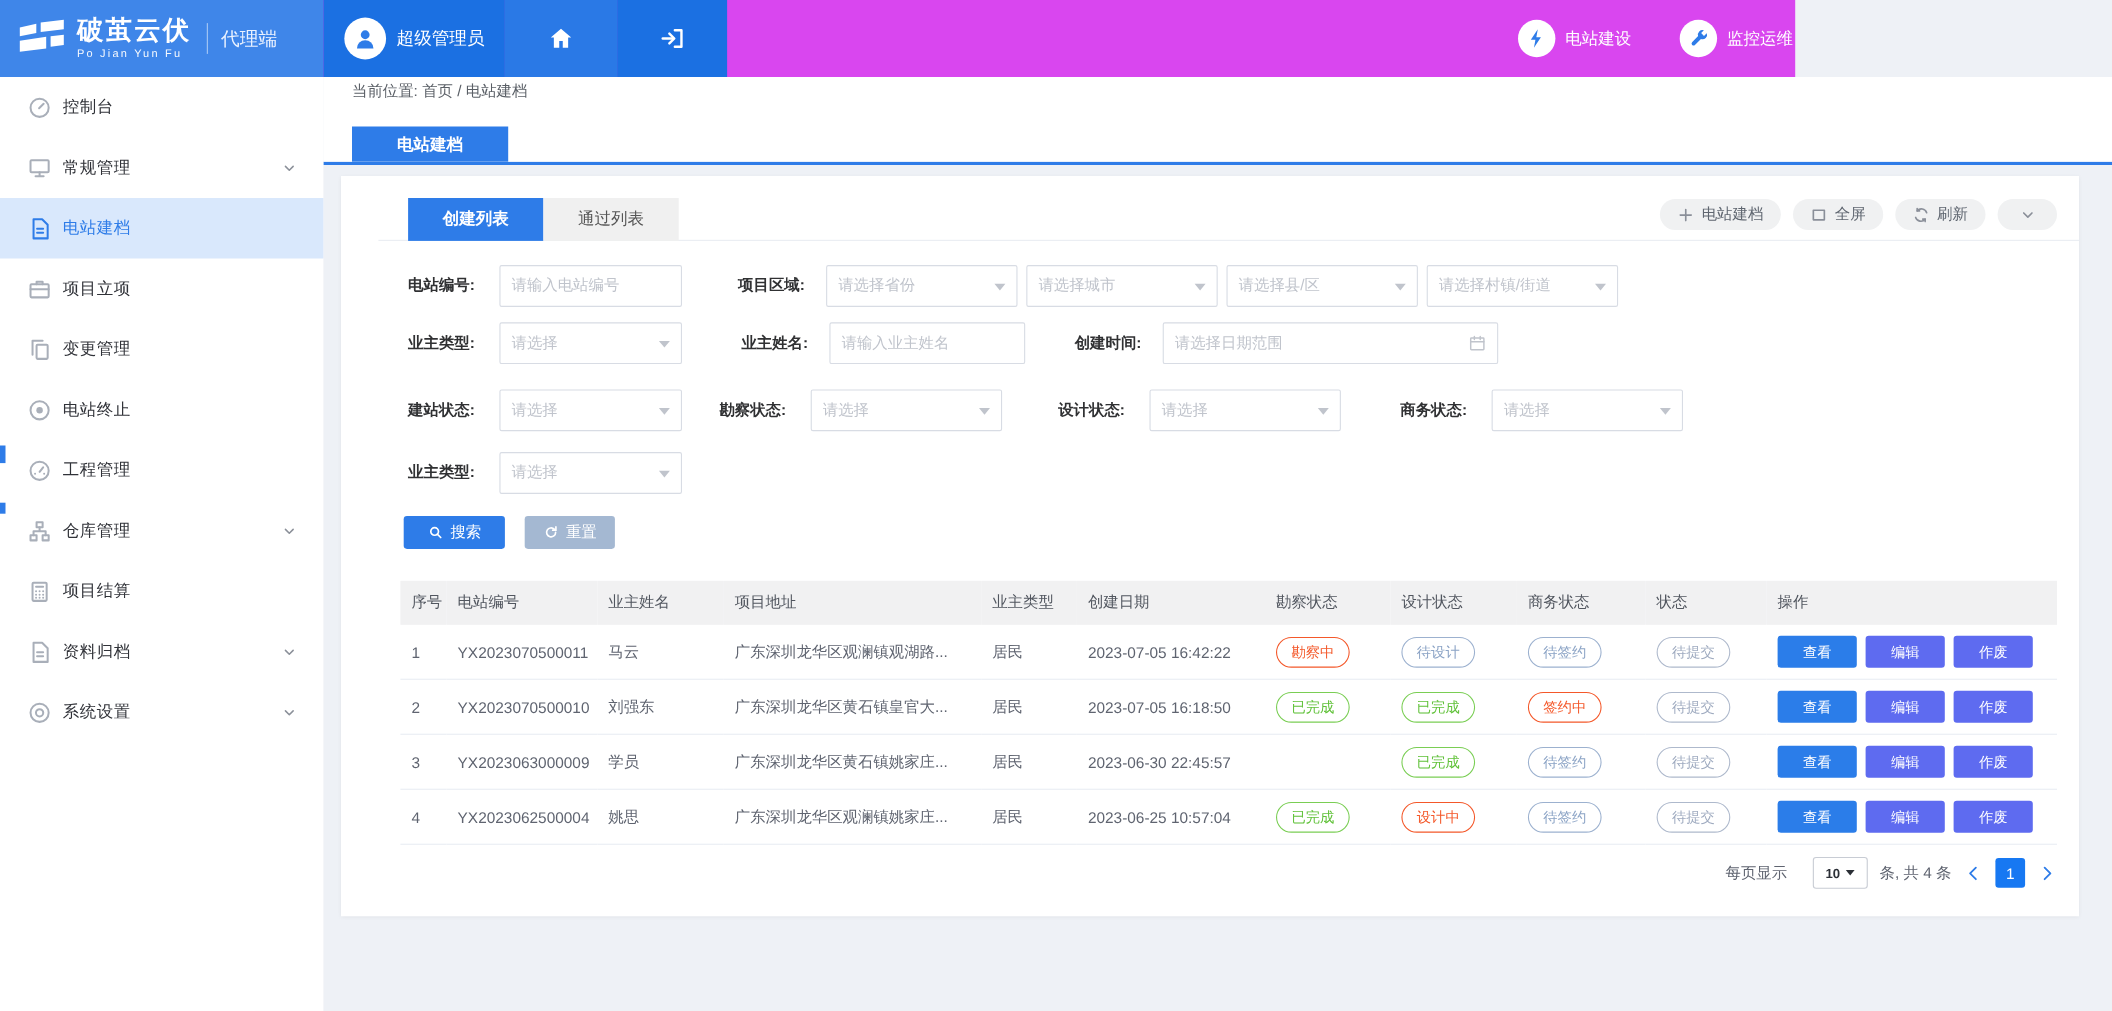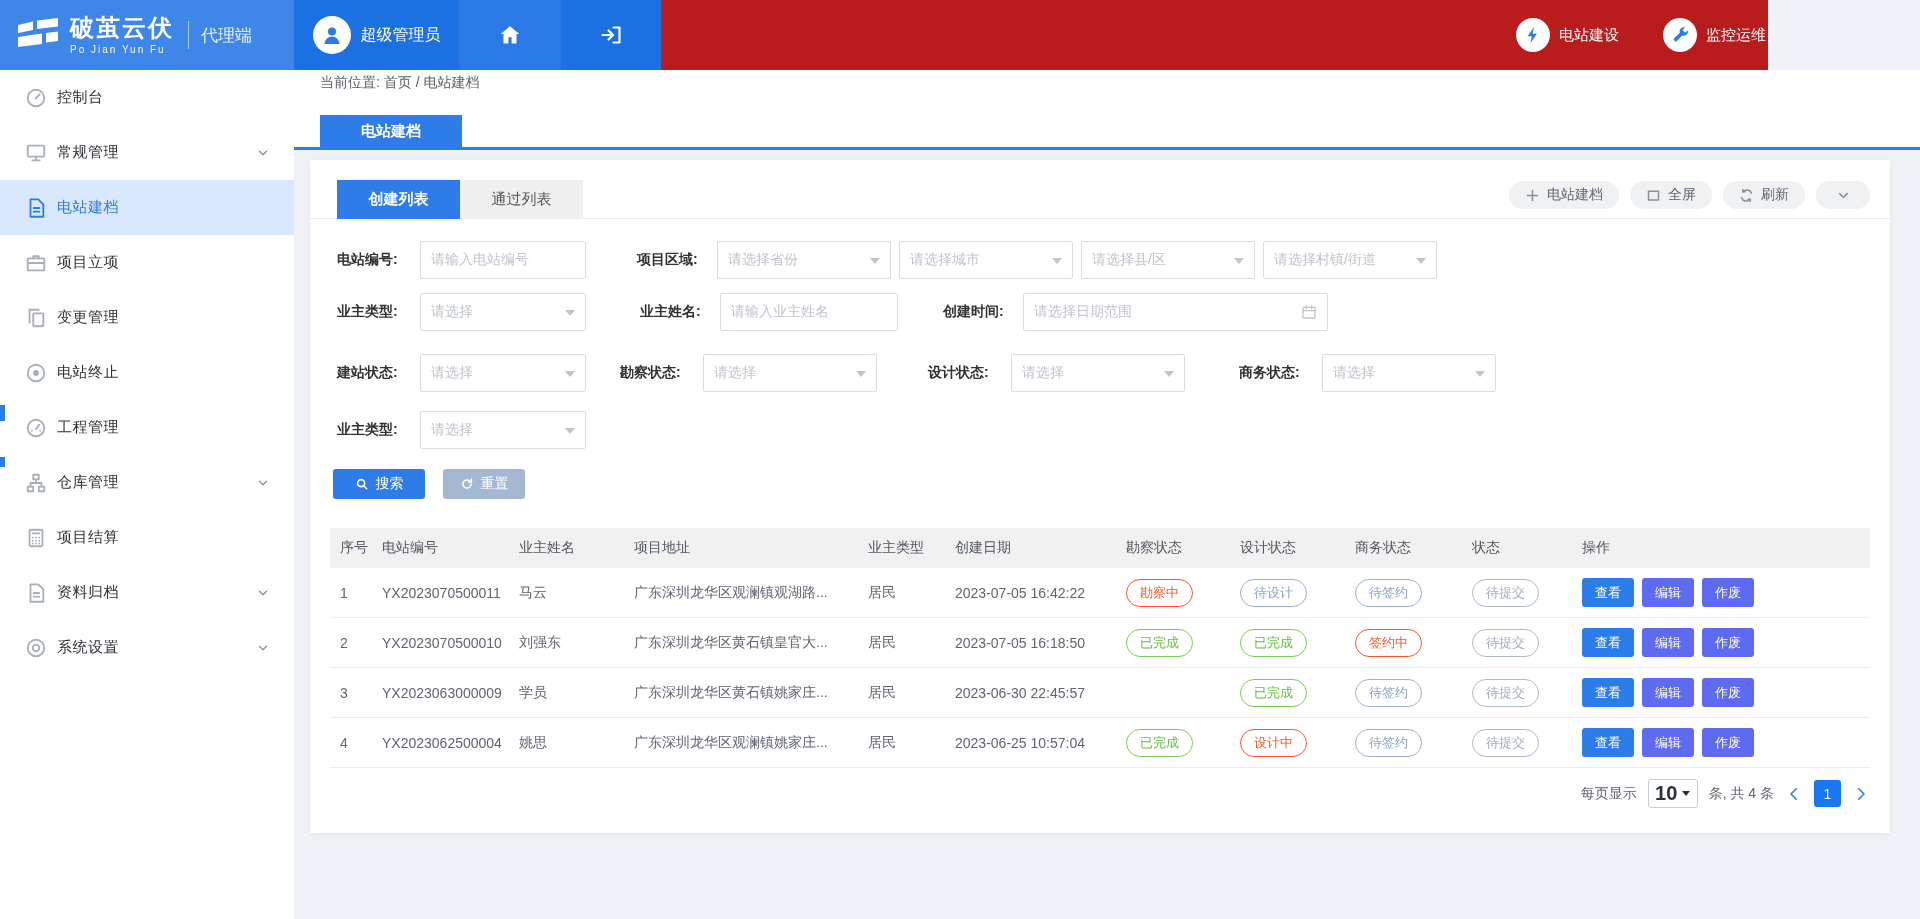--- a/index.html
+++ b/index.html
@@ -1,20 +1,20 @@
 <!DOCTYPE html>
 <html><head>
 <meta charset="utf-8">
 <style>
   html,body{margin:0;padding:0;background:#eef1f6;font-family:"Liberation Sans","DejaVu Sans",sans-serif;}
   .app{position:relative;width:1920px;height:919px;background:#eef1f6;overflow:hidden;}
   svg{display:block;}
 
   
-  .topbar{position:absolute;top:0;left:0;width:1768px;height:70px;background:#b91c1c;display:flex;align-items:stretch;z-index:5;}
+  .topbar{position:absolute;top:0;left:0;width:1632px;height:70px;background:#d946ef;display:flex;align-items:stretch;z-index:5;}
   .brand{width:294px;background:#3f86e9;display:flex;align-items:center;padding-left:16px;box-sizing:border-box;}
   .logo-svg{width:44px;height:36px;}
   .brand-text{margin-left:10px;color:#fff;}
   .brand-title{font-size:24px;font-weight:bold;letter-spacing:2px;line-height:1;}
   .brand-sub{font-size:10px;letter-spacing:2px;margin-top:4px;opacity:.95;}
   .brand-divider{width:1px;height:28px;background:rgba(255,255,255,.55);margin:0 12px 0 14px;}
   .portal{color:#eaf2ff;font-size:17px;}
   .hblock{display:flex;align-items:center;justify-content:center;cursor:pointer;}
   .hblock.user{width:165px;background:#1b70e2;gap:10px;}
   .avatar{width:38px;height:38px;border-radius:50%;background:#fff;display:flex;align-items:center;justify-content:center;}
@@ -45,21 +45,21 @@
 
   
   .content{position:absolute;left:294px;top:70px;right:0;bottom:0;background:#eef1f6;}
   .content-top{height:77px;background:#fff;position:relative;}
   .breadcrumb{position:absolute;left:26px;top:4px;font-size:14px;color:#5a5f66;}
   .breadcrumb .bc-path{color:#5a5f66;}
   .page-tab{position:absolute;left:26px;top:45px;width:142px;height:32px;background:#2e7ce8;color:#fff;
             display:flex;align-items:center;justify-content:center;font-size:15px;font-weight:600;cursor:pointer;}
   .blue-line{height:3px;background:#2e7ce8;}
 
-  .card{margin:10px 30px 0 16px;height:673px;background:#fff;box-shadow:0 1px 4px rgba(0,0,0,.06);position:relative;box-sizing:border-box;}
+  .card{margin:10px 30px 0 16px;height:673px;background:#fff;box-shadow:0 1px 4px rgba(0,0,0,.06);position:relative;box-sizing:border-box;padding-left:34px;}
 
   
   .card-head{height:58px;border-bottom:1px solid #e9edf2;position:relative;}
   .tabs{position:absolute;left:27px;bottom:-1px;display:flex;}
   .tab{width:123px;height:39px;display:flex;align-items:center;justify-content:center;font-size:15px;cursor:pointer;background:#f0f0f0;color:#555;}
   .tab.active{background:#2e7ce8;color:#fff;font-weight:600;}
   .toolbar{position:absolute;right:20px;top:21px;display:flex;gap:11px;}
   .tbtn{height:28px;border-radius:15px;background:#f0f1f2;color:#5f6670;font-size:14px;display:flex;align-items:center;gap:7px;padding:0 16px;cursor:pointer;border:none;}
   .tbtn svg{width:15px;height:15px;fill:none;stroke:#8a8f99;stroke-width:2.4;stroke-linecap:round;stroke-linejoin:round;}
   .tbtn.only-icon{width:54px;padding:0;justify-content:center;}
@@ -87,27 +87,27 @@
   
   .tbl-wrap{margin:29px 20px 0 20px;}
   table{width:100%;border-collapse:collapse;table-layout:fixed;font-size:14px;color:#5f6470;}
   thead th{background:#f1f1f2;height:40px;font-weight:400;color:#51565f;text-align:left;padding:0 0 0 10px;white-space:nowrap;}
   tbody td{height:49px;border-bottom:1px solid #e9edf3;padding:0 6px 0 10px;white-space:nowrap;overflow:hidden;text-overflow:ellipsis;}
   .pill{display:inline-block;min-width:44px;text-align:center;padding:4px 13px;border-radius:14px;font-size:13px;border:1px solid;box-sizing:border-box;}
   .pill.green{color:#61c23a;border-color:#7ace54;}
   .pill.orange{color:#f4582a;border-color:#f4582a;}
   .pill.blue{color:#8ca4c6;border-color:#9cb1cf;}
   .pill.muted{color:#9fabc0;border-color:#aeb9cc;}
-  .op{width:52px;height:29px;border:none;border-radius:3px;color:#fff;font-size:13px;cursor:pointer;margin-right:8px;font-family:Liberation Mono, monospace;}
+  .op{width:72px;height:29px;border:none;border-radius:3px;color:#fff;font-size:13px;cursor:pointer;margin-right:8px;font-family:Liberation Mono, monospace;}
   .op.view{background:#2b7de9;}
   .op.indigo{background:#5e6bf0;}
 
   
   .pager{display:flex;align-items:center;justify-content:flex-end;gap:11px;margin:11px 20px 0 0;color:#5f6470;font-size:14px;}
-  .pp-select{width:48px;height:27px;border:1px solid #c8ccd4;border-radius:3px;display:flex;align-items:center;justify-content:center;gap:5px;color:#2b2f36;font-weight:600;font-size:20px;cursor:pointer;background:#fff;}
+  .pp-select{width:48px;height:27px;border:1px solid #c8ccd4;border-radius:3px;display:flex;align-items:center;justify-content:center;gap:5px;color:#2b2f36;font-weight:600;font-size:12px;cursor:pointer;background:#fff;margin-left:12px;}
   .pp-caret{width:0;height:0;border:4px solid transparent;border-top:5px solid #2b2f36;transform:translateY(2px);}
   .pg-arrow{width:18px;height:18px;color:#2e7ce8;cursor:pointer;}
   .pg-arrow svg{width:18px;height:18px;fill:none;stroke:currentColor;stroke-width:2.2;stroke-linecap:round;stroke-linejoin:round;}
   .page-num{width:27px;height:27px;background:#1778f2;color:#fff;border-radius:3px;display:flex;align-items:center;justify-content:center;font-size:14px;cursor:pointer;}
 </style>
 </head>
 <body>
 
 <div class="app">
 

